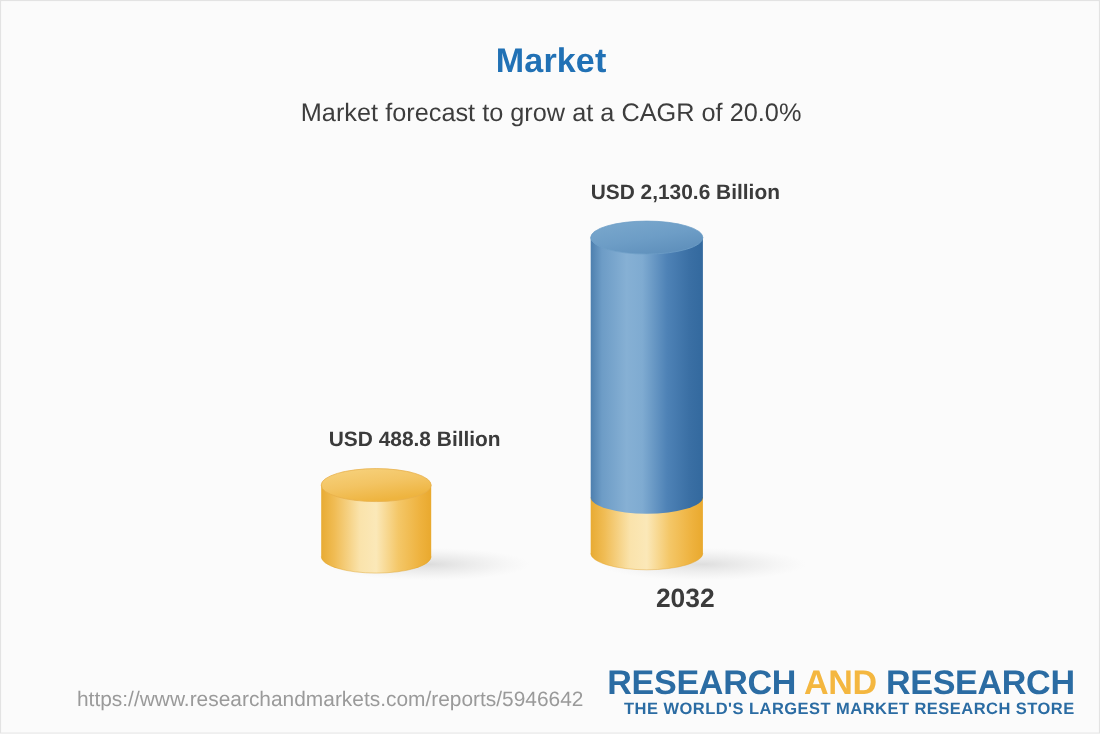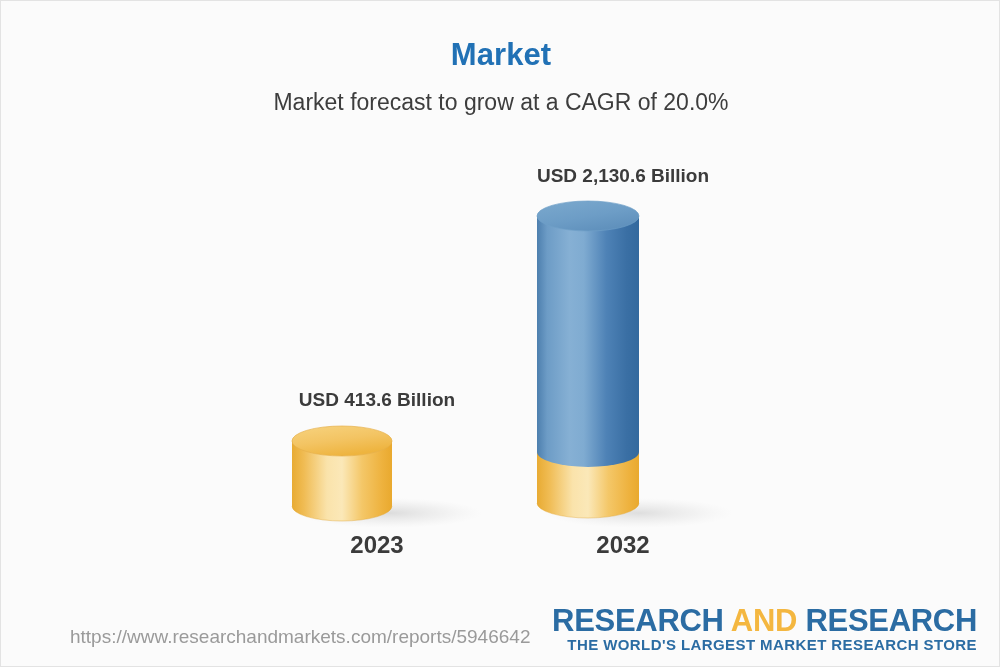--- a/index.html
+++ b/index.html
@@ -201,24 +201,23 @@
 
         <path d="M6,251 L6,302 A51,15 0 0 0 108,302 L108,251 Z" fill="url(#y2-body)"></path>
         <path d="M6,302 A51,15 0 0 0 108,302" fill="none" stroke="#e3a52c" stroke-width="0.8" opacity="0.5"></path>
 
         <path d="M6,15 L6,251 A51,15 0 0 0 108,251 L108,15 Z" fill="url(#b-body)"></path>
 
         <ellipse cx="57" cy="15" rx="51" ry="15" fill="url(#b-top)" stroke="#6f9fc7" stroke-width="0.7"></ellipse>
       </svg>
     </div>
 
-    <div class="value-label" id="label-2023">USD 413.6 Billion</div>
+    <div class="value-label" id="label-2023">USD 488.8 Billion</div>
     <div class="value-label" id="label-2032">USD 2,130.6 Billion</div>
 
-    <div class="cat-label" id="cat-2023">2023</div>
     <div class="cat-label" id="cat-2032">2032</div>
   </div>
 
   <div class="footer-url">https://www.researchandmarkets.com/reports/5946642</div>
 
   <div class="logo">
     <div class="logo-main"><span>RESEARCH </span><span class="logo-and">AND </span><span>RESEARCH</span></div>
     <div class="logo-tag">THE WORLD'S LARGEST MARKET RESEARCH STORE</div>
   </div>
 

